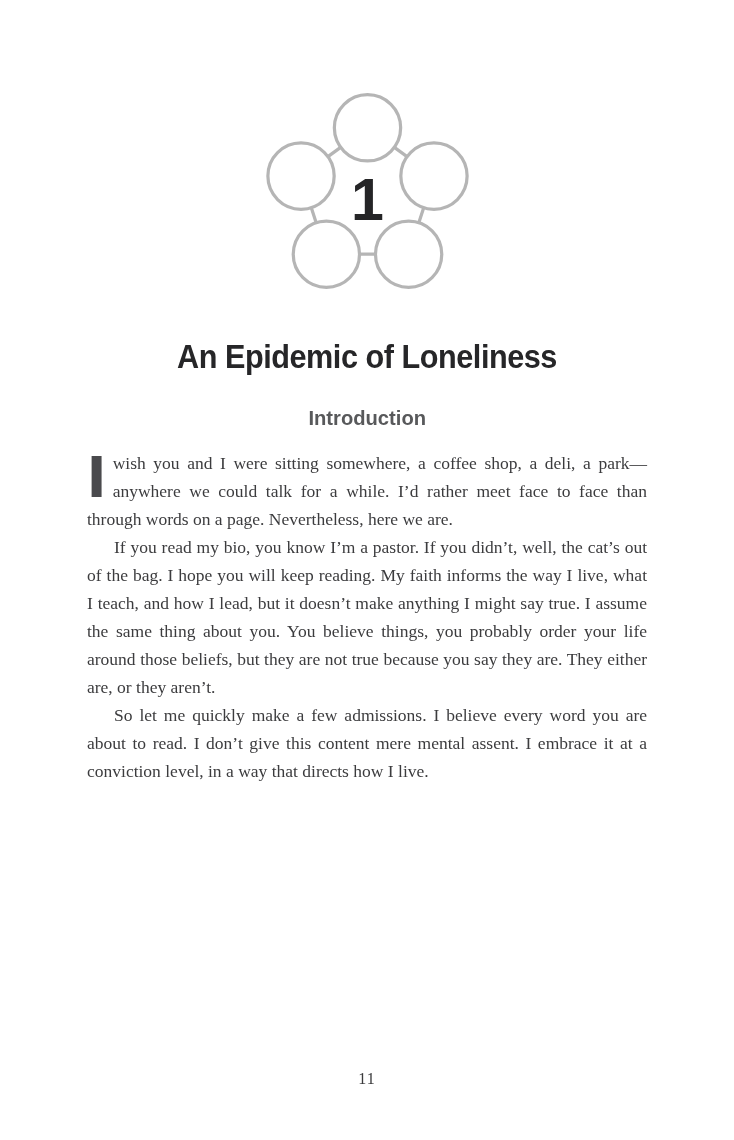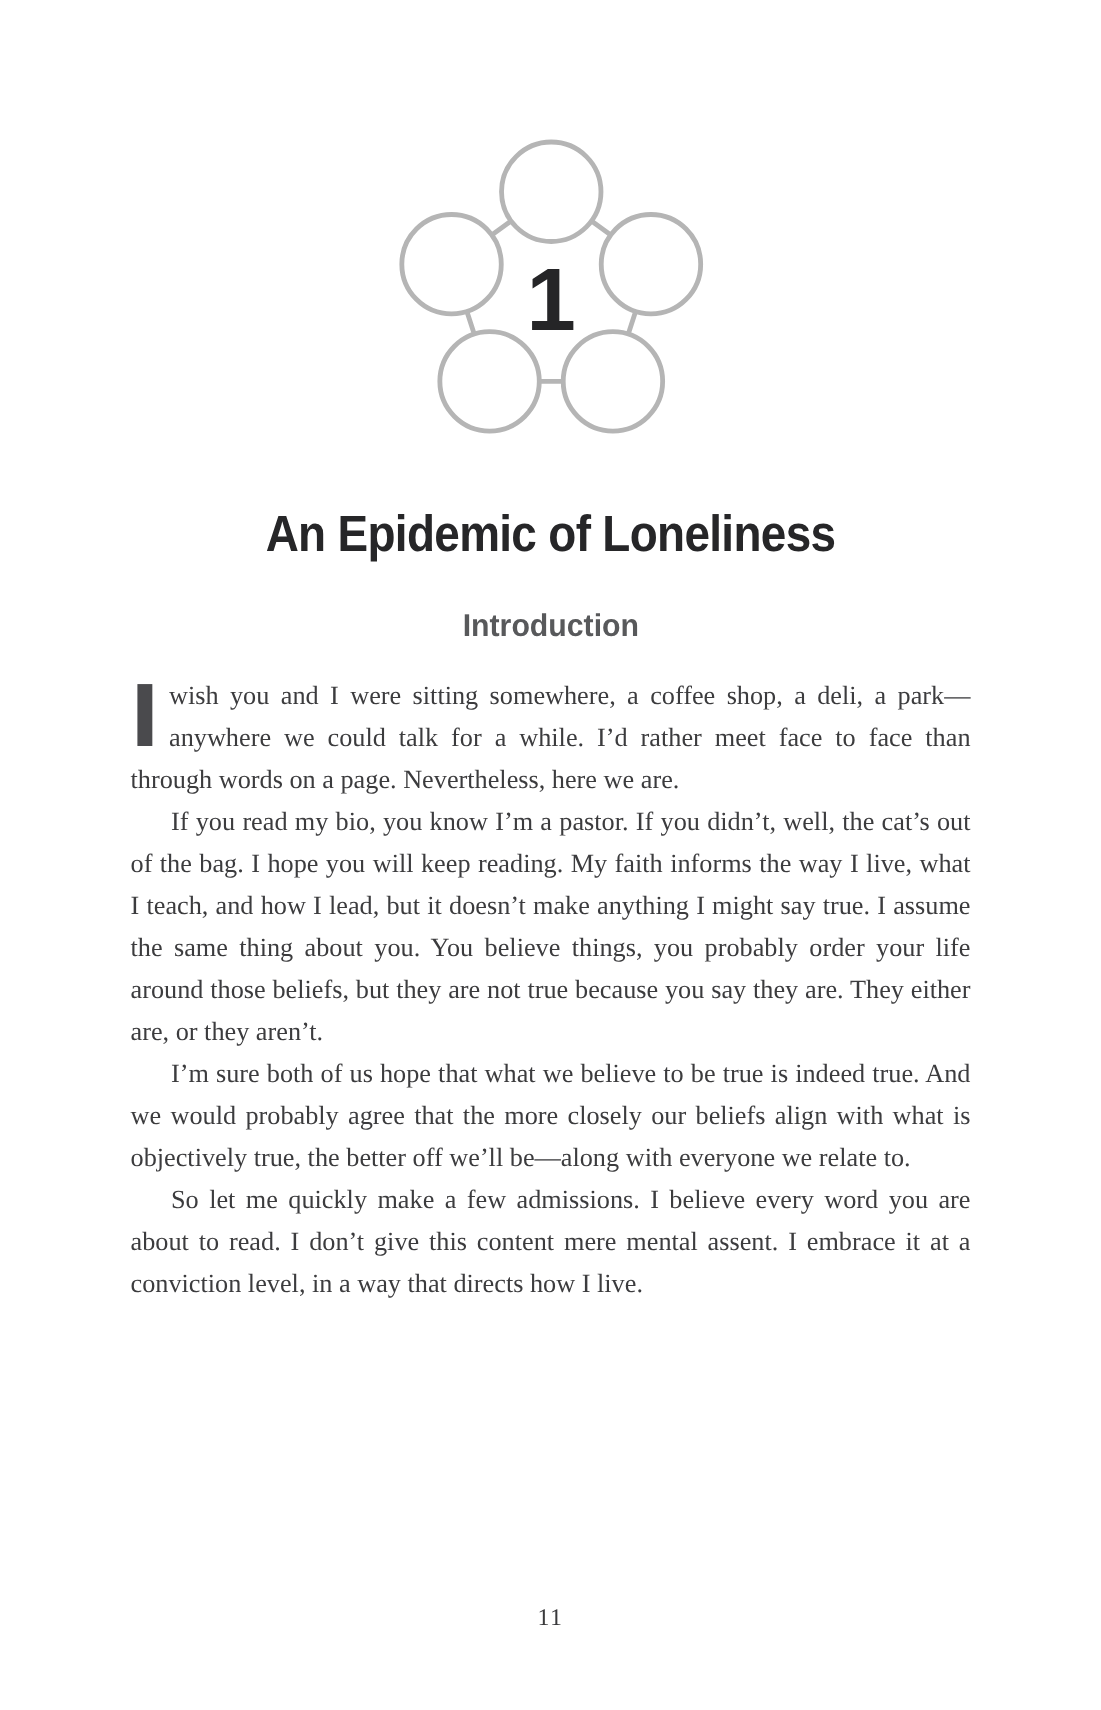--- a/index.html
+++ b/index.html
@@ -96,19 +96,18 @@
 
   <h1 class="chapter-title">An Epidemic of Loneliness</h1>
 
   <h2 class="section-heading">Introduction</h2>
 
   <div class="body-text">
     <p class="first">
       <span class="dropcap">I</span><span>wish you and I were sitting somewhere, a coffee shop, a deli, a park—anywhere we could talk for a while. I’d rather meet face to face than through words on a page. Nevertheless, here we are.</span>
     </p>
     <p><span>If you read my bio, you know I’m a pastor. If you didn’t, well, the cat’s out of the bag. I hope you will keep reading. My faith informs the way I live, what I teach, and how I lead, but it doesn’t make anything I might say true. I assume the same thing about you. You believe things, you probably order your life around those beliefs, but they are not true because you say they are. They either are, or they aren’t.</span></p>
-    <p><span>I’m sure both of us hope that what we believe to be true is indeed true. And we would probably agree that the more closely our beliefs align with what is objectively true, the better off we’ll be—along with everyone we relate to.</span></p>
     <p><span>So let me quickly make a few admissions. I believe every word you are about to read. I don’t give this content mere mental assent. I embrace it at a conviction level, in a way that directs how I live.</span></p>
   </div>
 
   <div class="page-number">11</div>
 
 </div>
 
 </body></html>

